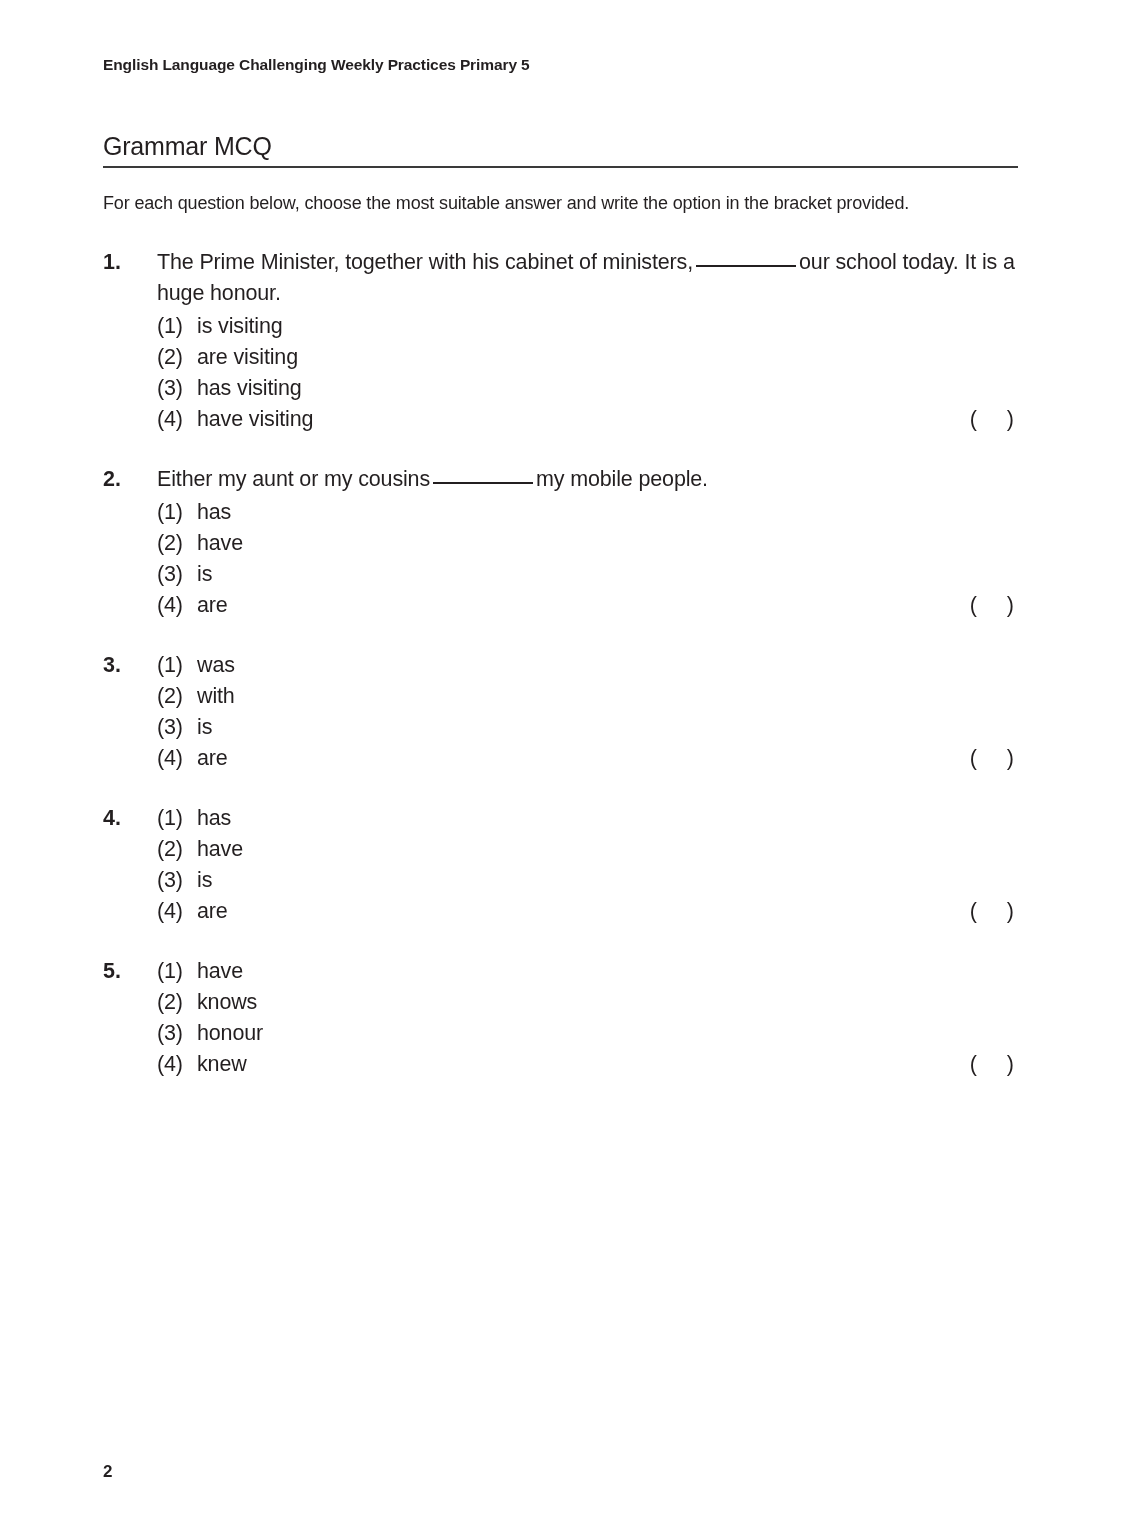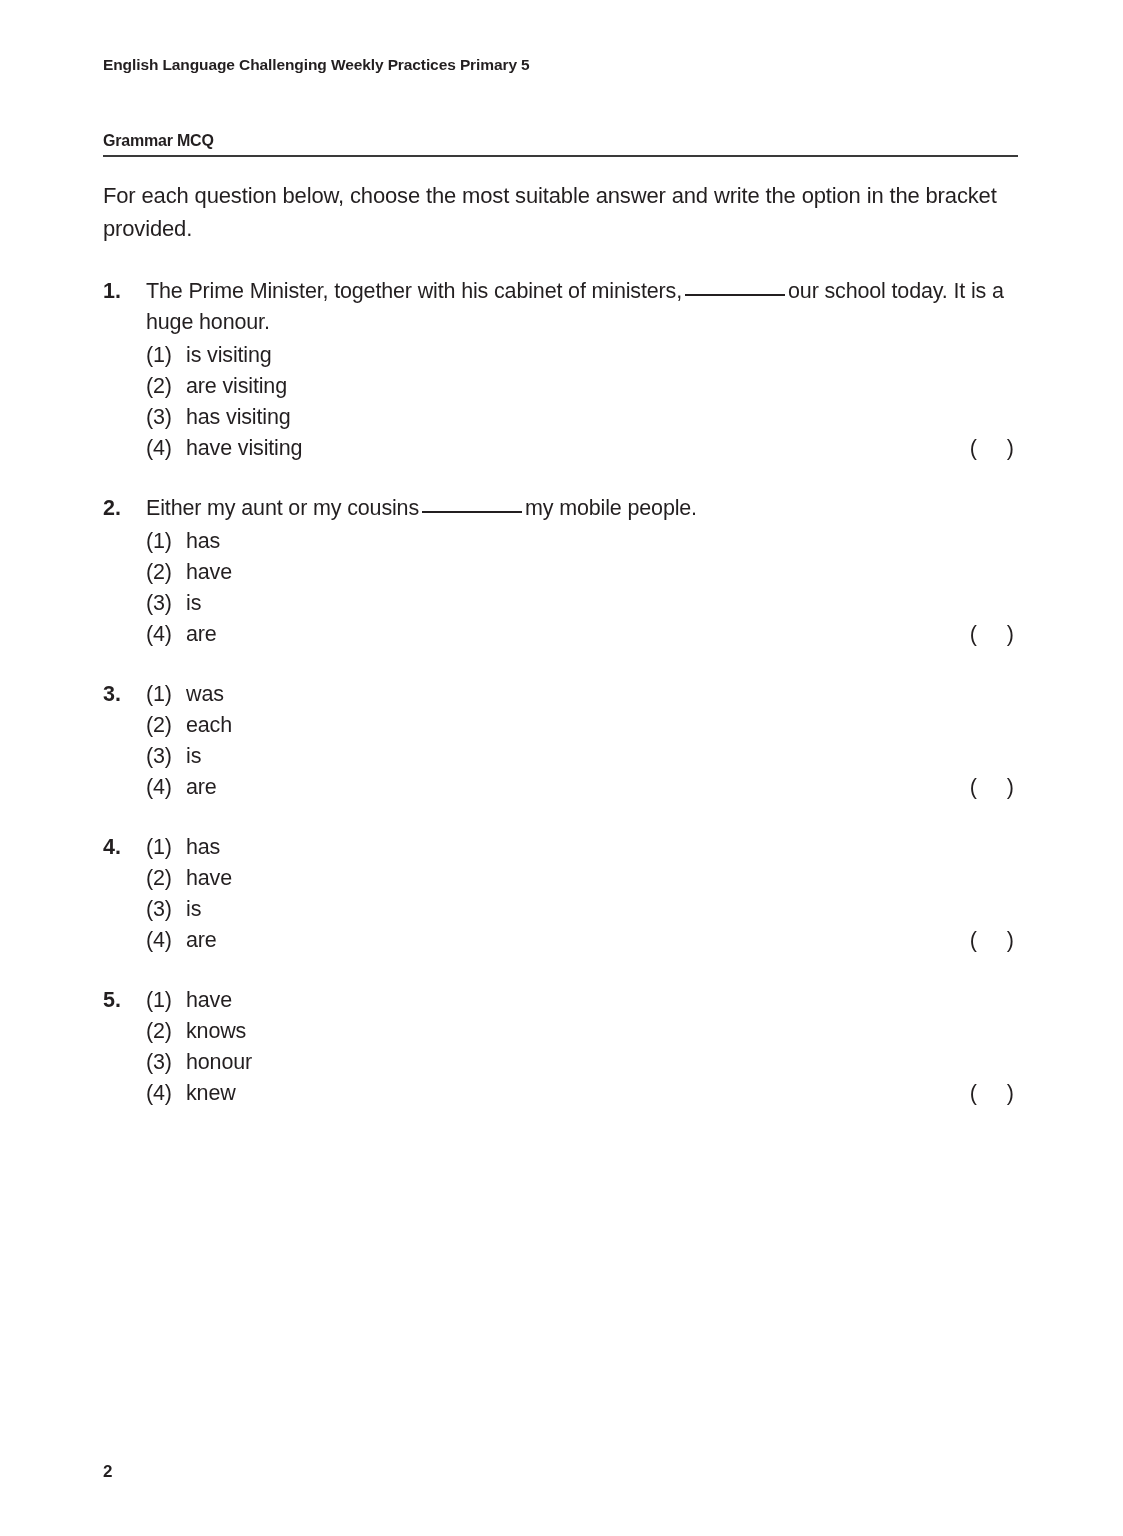--- a/index.html
+++ b/index.html
@@ -37,37 +37,37 @@
 
   
   .content {
     position: absolute;
     left: 103px;
     top: 132px;
     width: 915px;
   }
 
   .section-title {
-    font-size: 16px;
-    font-weight: bold;
+    font-size: 25px;
+    font-weight: normal;
     letter-spacing: -0.2px;
     line-height: 1.18;
     margin: 0;
     color: #231f20;
   }
   .section-rule {
     width: 100%;
     height: 2px;
     background: #3a3a3a;
     margin-top: 4px;
   }
 
   .instructions {
     margin-top: 22px;
-    font-size: 22px;
+    font-size: 18px;
     line-height: 1.52;
     letter-spacing: -0.15px;
     color: #231f20;
     max-width: 900px;
   }
 
   
   .question-list {
     margin-top: 30px;
   }
@@ -81,21 +81,21 @@
     position: absolute;
     left: 0px;
     top: 0px;
     width: 34px;
     font-size: 21.5px;
     font-weight: bold;
     line-height: 1.45;
     color: #231f20;
   }
   .q-body {
-    margin-left: 43px;
+    margin-left: 54px;
   }
   .q-stem {
     font-size: 21.5px;
     line-height: 1.45;
     letter-spacing: -0.15px;
     color: #231f20;
     max-width: 875px;
   }
 
   
@@ -224,21 +224,21 @@
       <div class="question">
         <div class="q-number">3.</div>
         <div class="q-body">
           <div class="options">
             <div class="option">
               <span class="opt-label">(1)</span>
               <span class="opt-text">was</span>
             </div>
             <div class="option">
               <span class="opt-label">(2)</span>
-              <span class="opt-text">each</span>
+              <span class="opt-text">with</span>
             </div>
             <div class="option">
               <span class="opt-label">(3)</span>
               <span class="opt-text">is</span>
             </div>
             <div class="option">
               <span class="opt-label">(4)</span>
               <span class="opt-text">are</span>
               <span class="answer-bracket">(     )</span>
             </div>

